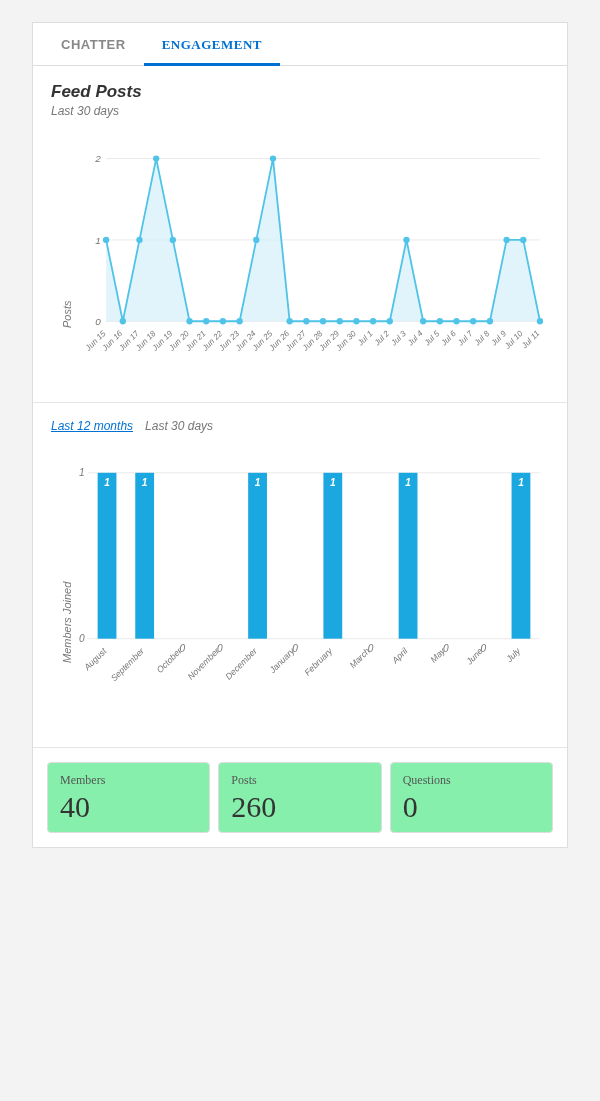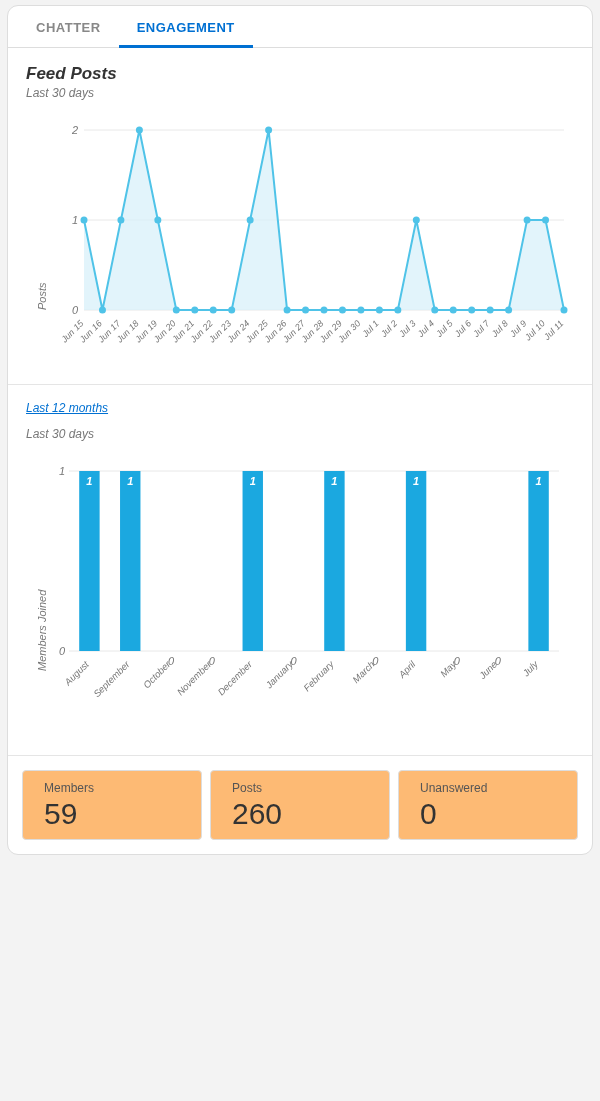--- a/index.html
+++ b/index.html
@@ -3,45 +3,46 @@
   <meta charset="utf-8">
   <style>
     * { box-sizing: border-box; margin: 0; padding: 0; }
     body {
       font-family: 'Segoe UI', Arial, sans-serif;
       background: #f3f3f3;
       width: 600px;
       min-height: 1101px;
     }
     .main-container {
-      width: 586px;
-      margin: 5px auto;
+      width: 536px;
+      margin: 22px auto;
       background: #fff;
       border: 1px solid #ddd;
-      border-radius: 11px;
+      border-radius: 0;
     }
     
     .tabs {
       display: flex;
       border-bottom: 1px solid #ddd;
       padding: 0 10px;
     }
     .tab {
       padding: 14px 18px 10px;
       font-size: 13px;
       font-weight: 600;
       color: #888;
       cursor: pointer;
       letter-spacing: 0.5px;
       text-transform: uppercase;
     }
     .tab.active {
       color: #0070d2;
       border-bottom: 3px solid #0070d2;
       margin-bottom: -1px;
+      font-family: Liberation Serif, serif;
     }
 
     
     .section {
       padding: 16px 18px 10px;
       border-bottom: 1px solid #e5e5e5;
       font-style: italic;
     }
     .section-title {
       font-size: 17px;
@@ -95,21 +96,20 @@
     .bar-chart-svg-wrap {
       flex: 1;
       overflow: visible;
     }
 
     
     .filter-links {
       display: flex;
       gap: 12px;
       margin-bottom: 10px;
-      flex-direction: column;
     }
     .filter-link {
       font-size: 12px;
       color: #0070d2;
       cursor: pointer;
       text-decoration: underline;
     }
     .filter-link.inactive {
       color: #777;
       text-decoration: none;
@@ -118,22 +118,23 @@
     
     .stats-row {
       display: flex;
       gap: 8px;
       padding: 14px 14px 14px;
     }
     .stat-box {
       flex: 1;
       border: 1px solid #ddd;
       border-radius: 4px;
-      padding: 10px 21px;
-      background: #fdba74;
+      padding: 10px 12px;
+      background: #86efac;
+      font-family: Liberation Serif, serif;
     }
     .stat-label {
       font-size: 12px;
       color: #555;
       margin-bottom: 4px;
     }
     .stat-value {
       font-size: 30px;
       font-weight: 300;
       color: #333;
@@ -278,24 +279,24 @@
               <text x="479.58333333333337" y="214" text-anchor="end" font-size="9.5" fill="#777" transform="rotate(-45, 479.58333333333337, 214)">July</text>
             </g>
         </svg>
       </div>
     </div>
   </div>
 
   <div class="stats-row">
     <div class="stat-box">
       <div class="stat-label">Members</div>
-      <div class="stat-value">59</div>
+      <div class="stat-value">40</div>
     </div>
     <div class="stat-box">
       <div class="stat-label">Posts</div>
       <div class="stat-value">260</div>
     </div>
     <div class="stat-box">
-      <div class="stat-label">Unanswered</div>
+      <div class="stat-label">Questions</div>
       <div class="stat-value">0</div>
     </div>
   </div>
 </div>
 
 </body></html>

